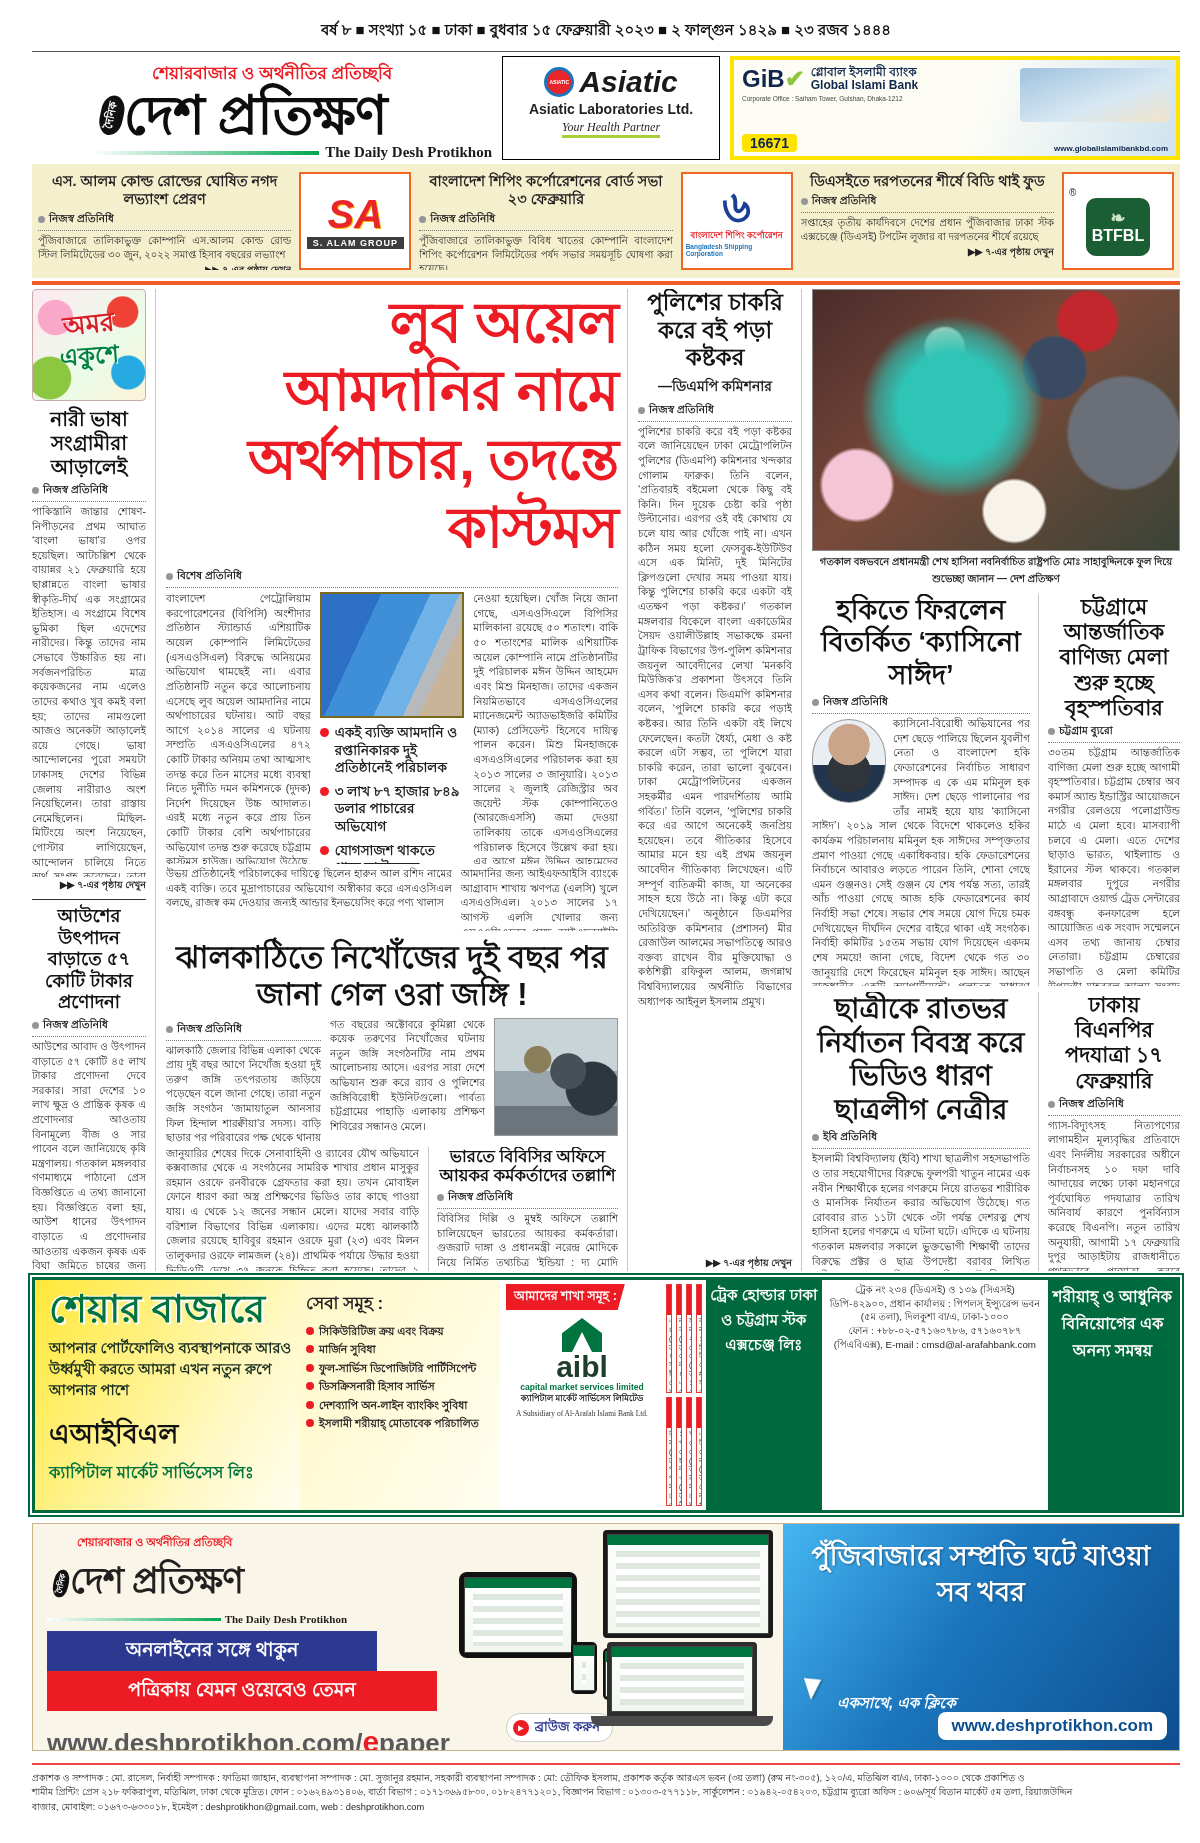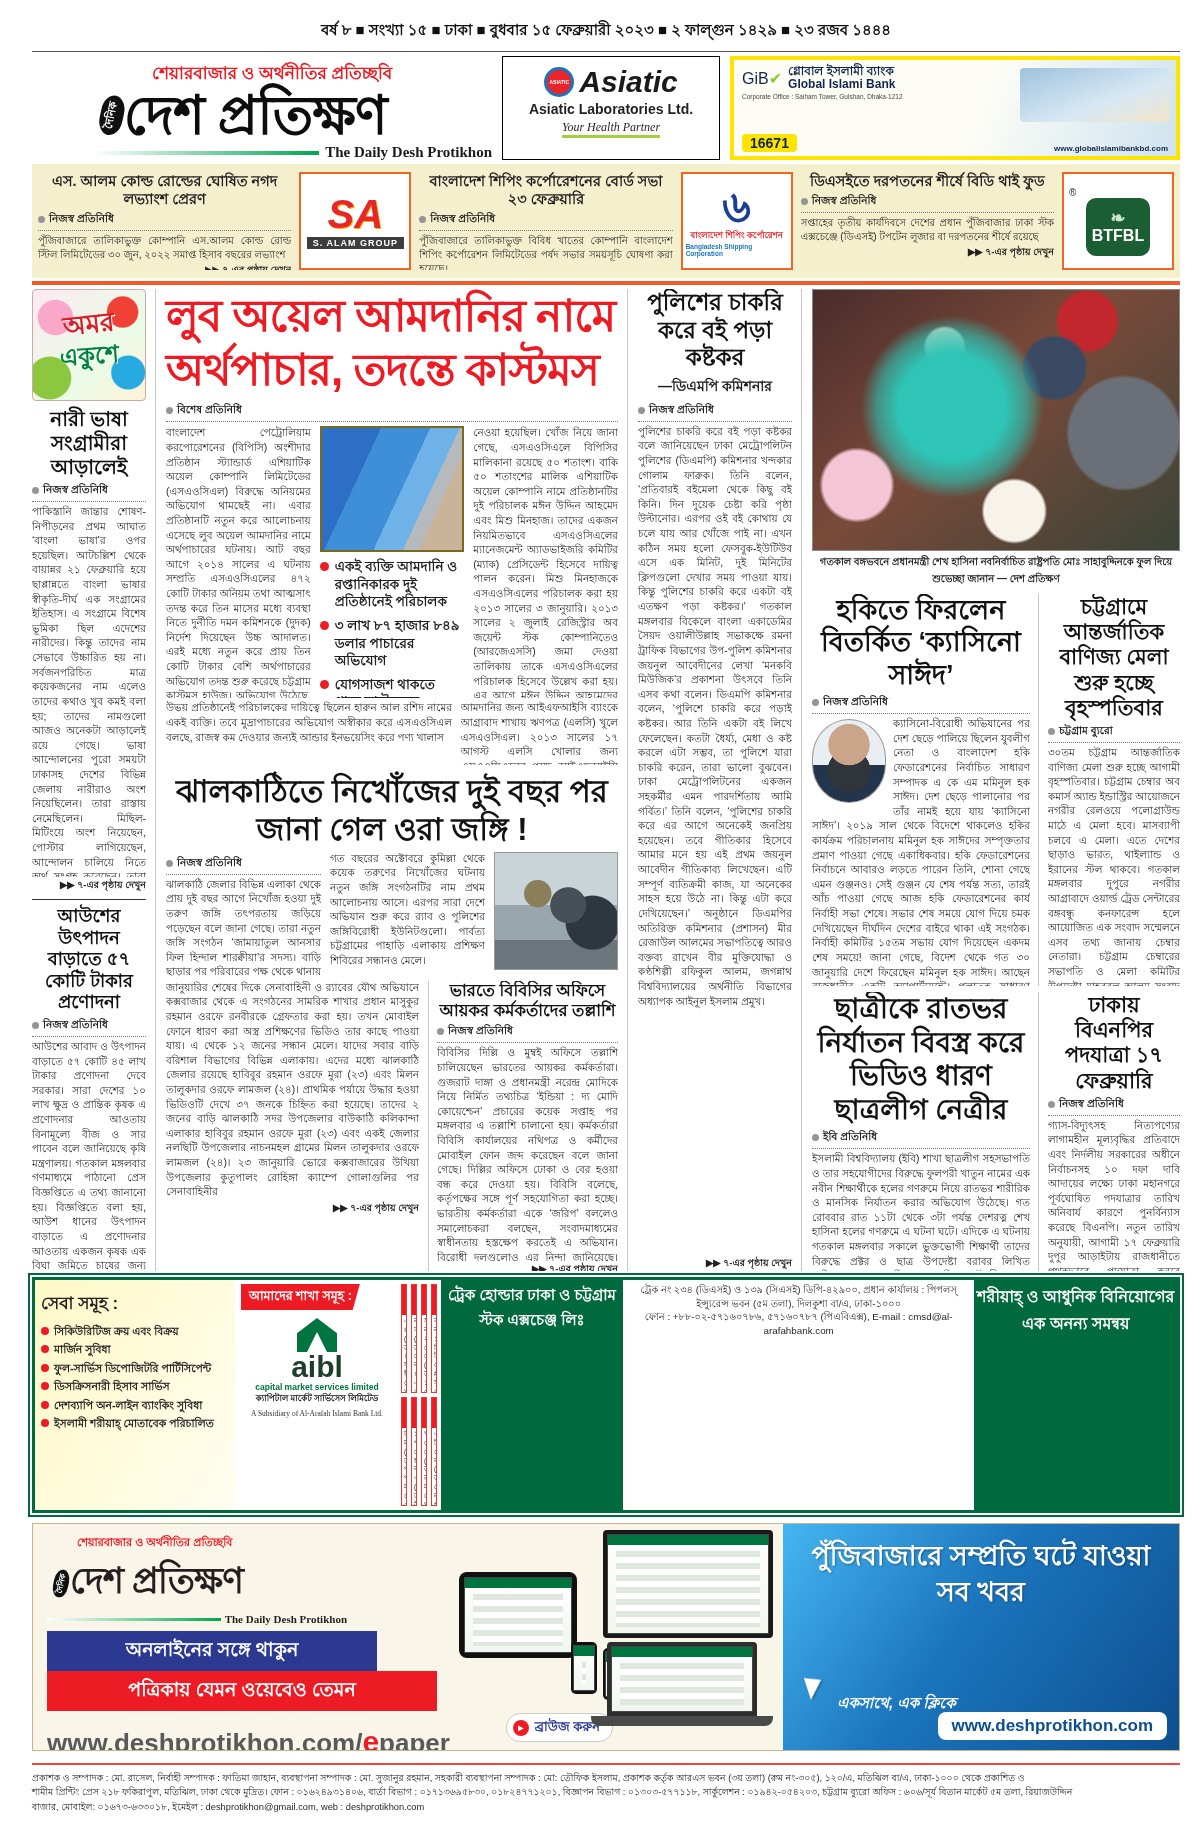--- a/index.html
+++ b/index.html
@@ -21,21 +21,21 @@
   .greenline { height:4px; flex:1; background:linear-gradient(to right,#ffffff,#00a651); }
   .mh-sub { font-family:"Liberation Serif", serif; font-size:15px; color:#1a1a1a; font-weight:bold; margin-left:6px; }
   .ad-asiatic { width:218px; border:1.5px solid #000; background:#fff; text-align:center; padding:8px 4px; }
   .asi-row { display:flex; align-items:center; justify-content:center; gap:5px; }
   .asi-logo { width:30px; height:30px; border-radius:50%; background:#e8252a; border:3px solid #1b75bc; color:#fff; font-size:5px; display:flex; align-items:center; justify-content:center; font-weight:bold; }
   .asi-name { font-size:30px; font-style:italic; font-weight:bold; color:#1a1a1a; }
   .asi-co { font-size:14px; font-weight:bold; margin-top:2px; }
   .asi-slogan { font-family:"Liberation Serif", serif; font-style:italic; font-size:12px; border-bottom:3px solid #a6ce39; display:inline-block; margin-top:1px; }
   .ad-gib { flex:1; border:4px solid #ffe400; background:linear-gradient(110deg,#fdfdf6 55%,#cfe3ef); position:relative; padding:5px 8px; overflow:hidden; }
   .gib-row { display:flex; gap:6px; align-items:center; }
-  .gib-logo { font-size:16px; font-weight:normal; color:#10264e; }
+  .gib-logo { font-size:24px; font-weight:bold; color:#10264e; }
   .gib-tick { color:#8dc63f; }
   .gib-name { font-size:12px; font-weight:bold; color:#10264e; line-height:1.1; }
   .gib-office { font-size:6.5px; color:#444; margin-top:2px; width:200px; }
   .gib-chart { position:absolute; right:6px; top:8px; width:150px; height:54px; background:linear-gradient(160deg,#9fc2dd,#d7e8f4 60%,#f2e3c9); border-radius:4px; }
   .gib-hot { position:absolute; left:8px; bottom:4px; background:#ffe400; color:#10264e; font-weight:bold; font-size:14px; padding:1px 8px; border-radius:4px; }
   .gib-web { position:absolute; right:8px; bottom:3px; font-size:8px; font-weight:bold; color:#10264e; }
 
   
   .briefs { margin-top:4px; background:#f4efcd; display:flex; gap:8px; padding:8px 6px; height:114px; }
   .brief { flex:1; overflow:hidden; }
@@ -69,21 +69,21 @@
       radial-gradient(circle at 20% 25%, #f9a8c9 0 14%, transparent 15%),
       radial-gradient(circle at 80% 20%, #ef4136 0 12%, transparent 13%),
       radial-gradient(circle at 15% 80%, #8dc63f 0 16%, transparent 17%),
       radial-gradient(circle at 85% 75%, #27aae1 0 13%, transparent 14%),
       linear-gradient(135deg,#fde9f2,#eafbe7 60%,#fdf3d8);
       display:flex; flex-direction:column; align-items:center; justify-content:center; overflow:hidden; }
   .amor-t1 { color:#d71f28; font-weight:bold; font-size:26px; text-shadow:1px 1px 0 #fff; transform:rotate(-6deg); line-height:.9; }
   .amor-t2 { color:#00833e; font-weight:bold; font-size:24px; text-shadow:1px 1px 0 #fff; transform:rotate(-4deg); }
   .blackrule { border-top:1px solid #333; margin:6px 0; }
 
-  .lead-hl { color:#ed1c24; font-size:44px; font-weight:bold; text-align:left; line-height:1.22; letter-spacing:-1px; }
+  .lead-hl { color:#ed1c24; font-size:56px; font-weight:bold; text-align:right; line-height:1.22; letter-spacing:-1px; }
   .lead-cols { display:flex; gap:9px; margin-top:4px; height:272px; overflow:hidden; }
   .lc { flex:1; overflow:hidden; }
   .photo-building { height:126px; border:2px solid #7a6a1e; background:
       linear-gradient(115deg,#2d6fc4 0 30%,#3f8fd8 30% 55%,#6fb2e8 55% 70%,#b7babd 70% 78%,#c9b49a 78%);
       background-color:#88b7e0; }
   .bullets { list-style:none; margin-top:6px; }
   .bullets li { display:flex; gap:6px; font-size:13.5px; font-weight:bold; line-height:1.3; margin-bottom:6px; }
   .bdot { width:9px; height:9px; min-width:9px; border-radius:50%; background:#ed1c24; margin-top:4px; }
   .lead-wide { display:flex; gap:9px; margin-top:3px; height:64px; overflow:hidden; }
 
@@ -432,20 +432,26 @@
             </div>
           <div class="dotrule"></div>
           <p class="body-txt" style="height:168px; overflow:hidden;">গ্যাস-বিদ্যুৎসহ নিত্যপণ্যের লাগামহীন মূল্যবৃদ্ধির প্রতিবাদে এবং নির্দলীয় সরকারের অধীনে নির্বাচনসহ ১০ দফা দাবি আদায়ের লক্ষ্যে ঢাকা মহানগরে পূর্বঘোষিত পদযাত্রার তারিখ অনিবার্য কারণে পুনর্বিন্যাস করেছে বিএনপি। নতুন তারিখ অনুযায়ী, আগামী ১৭ ফেব্রুয়ারি দুপুর আড়াইটায় রাজধানীতে পৃথকভাবে পদযাত্রা করবে মহানগর উত্তর ও দক্ষিণ বিএনপি। তবে যুগপৎ আন্দোলনের অংশ হিসেবে ঢাকার বাইরে অন্য মহানগরগুলোতে পূর্বঘোষিত ১৮ ফেব্রুয়ারি</p>
 
         </div>
       </div>
     </div>
   </section>
 
   <section class="aibl">
+    <div class="aibl-left">
+      <div class="aibl-title">শেয়ার বাজারে</div>
+      <p class="aibl-sub">আপনার পোর্টফোলিও ব্যবস্থাপনাকে আরও উর্ধ্বমুখী করতে আমরা এখন নতুন রুপে আপনার পাশে</p>
+      <div class="aibl-brand">এআইবিএল</div>
+      <div class="aibl-brand2">ক্যাপিটাল মার্কেট সার্ভিসেস লিঃ</div>
+    </div>
     <div class="aibl-serv">
       <h4>সেবা সমূহ :</h4>
       <ul>
         <li>
             <span class="sdot"></span>
             <span>সিকিউরিটিজ ক্রয় এবং বিক্রয়</span>
           </li>
         <li>
             <span class="sdot"></span>
             <span>মার্জিন সুবিধা</span>

